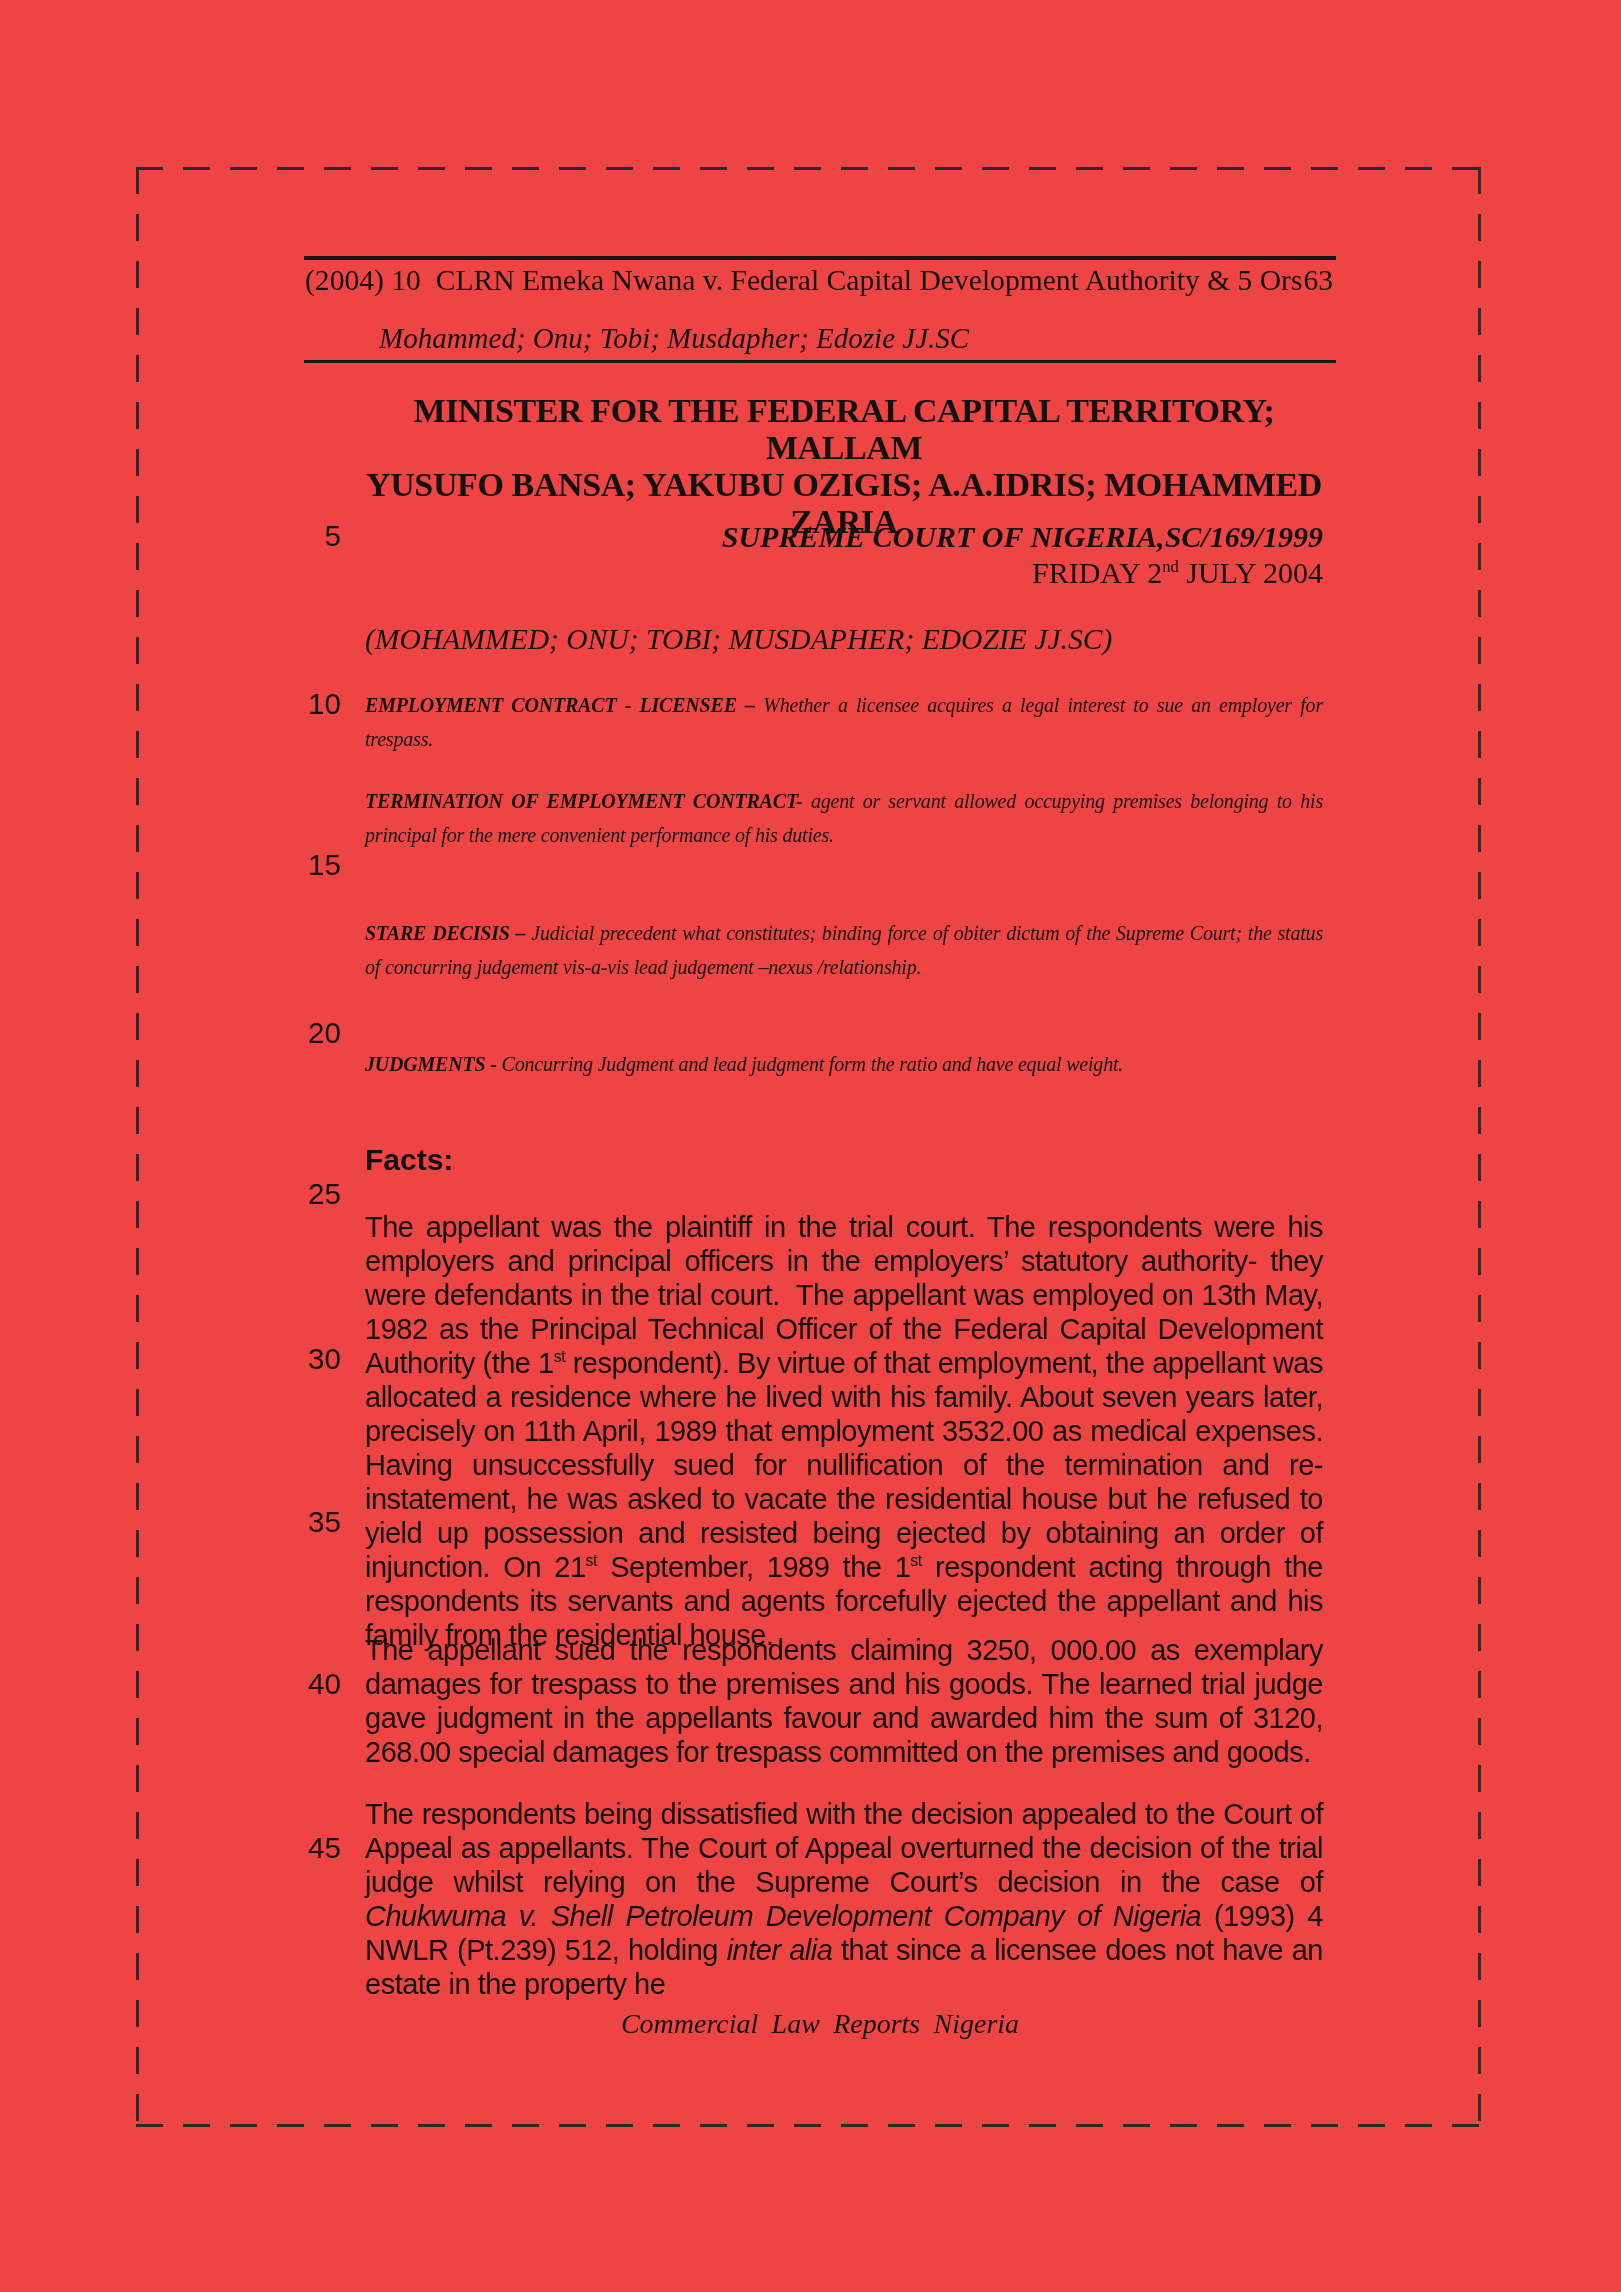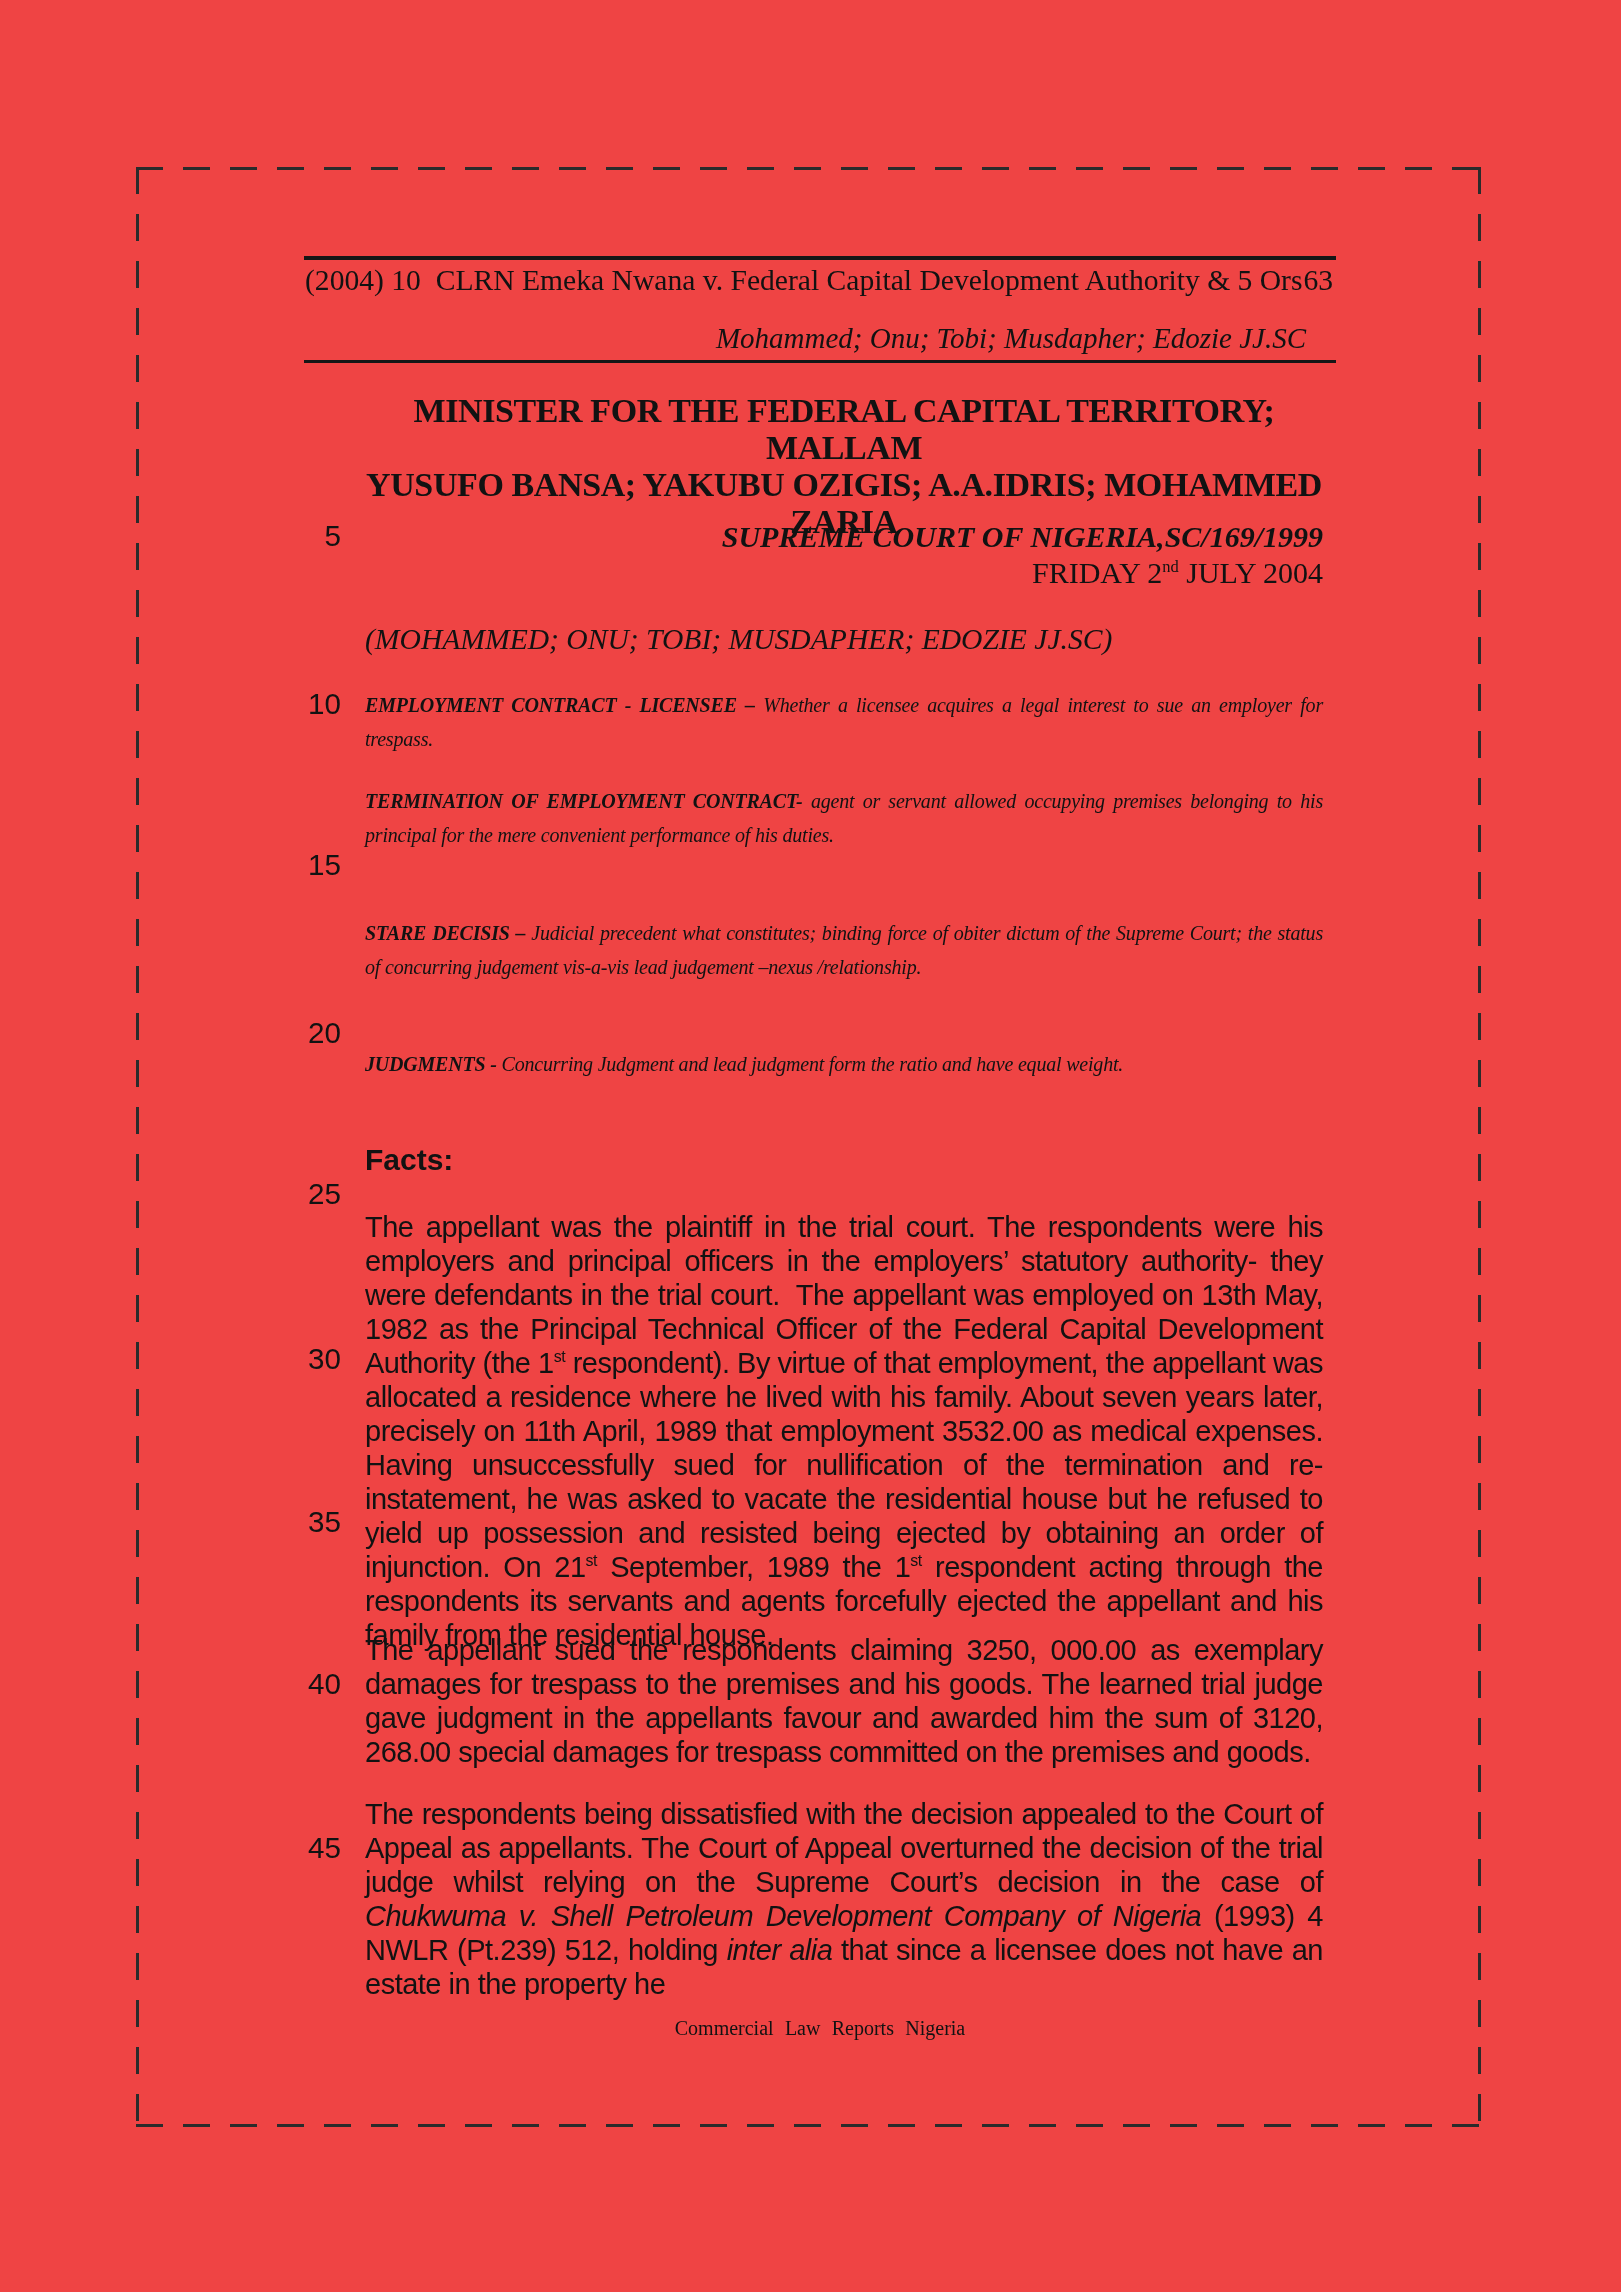--- a/index.html
+++ b/index.html
@@ -26,22 +26,22 @@
   .rule { position: absolute; left: 304px; width: 1032px; background: #161616; }
   .rule-top { top: 256px; height: 3.6px; }
   .rule-bottom { top: 360px; height: 2.7px; }
 
   .citation-row {
     position: absolute; left: 305px; top: 262px; width: 1028px;
     display: flex; justify-content: space-between; align-items: baseline;
     font-size: 29.6px; line-height: 36px; white-space: pre;
   }
   .judges {
-    position: absolute; left: 348px; top: 320px; width: 958px;
-    text-align: right; font-style: italic; font-size: 29px; line-height: 36px;
+    position: absolute; left: 379px; top: 320px; width: 958px;
+    font-style: italic; font-size: 29px; line-height: 36px;
   }
   .case-title {
     position: absolute; left: 365px; top: 392px; width: 958px;
     text-align: center; font-weight: bold; font-size: 34px; line-height: 37px;
     letter-spacing: -0.4px;
   }
   .court-row {
     position: absolute; left: 365px; top: 520px; width: 958px;
     display: flex; justify-content: flex-end; align-items: baseline;
     font-weight: bold; font-style: italic; font-size: 30px; line-height: 34px;
@@ -77,23 +77,22 @@
     letter-spacing: -0.5px;
   }
   .para1 { top: 1210px; }
   .para2 { top: 1633px; }
   .para3 { top: 1797px; }
   .para .it { font-style: italic; }
   sup { font-size: 0.55em; line-height: 0; }
 
   .footer {
     position: absolute; left: 304px; top: 2008px; width: 1032px;
-    text-align: center; font-size: 20px;
+    text-align: center; font-style: italic; font-size: 28px;
     word-spacing: 6.3px;
-    margin-top: 9px;
   }
   .ln {
     position: absolute; left: 260px; width: 81px; text-align: right;
     font-family: "Liberation Sans", "DejaVu Sans", sans-serif;
     font-size: 29.6px; line-height: 34px;
   }
   .ln-0 { top: 519px; }  .ln-1 { top: 687px; }  .ln-2 { top: 848px; }
   .ln-3 { top: 1016px; } .ln-4 { top: 1177px; } .ln-5 { top: 1342px; }
   .ln-6 { top: 1505px; } .ln-7 { top: 1667px; } .ln-8 { top: 1831px; }
 </style>

